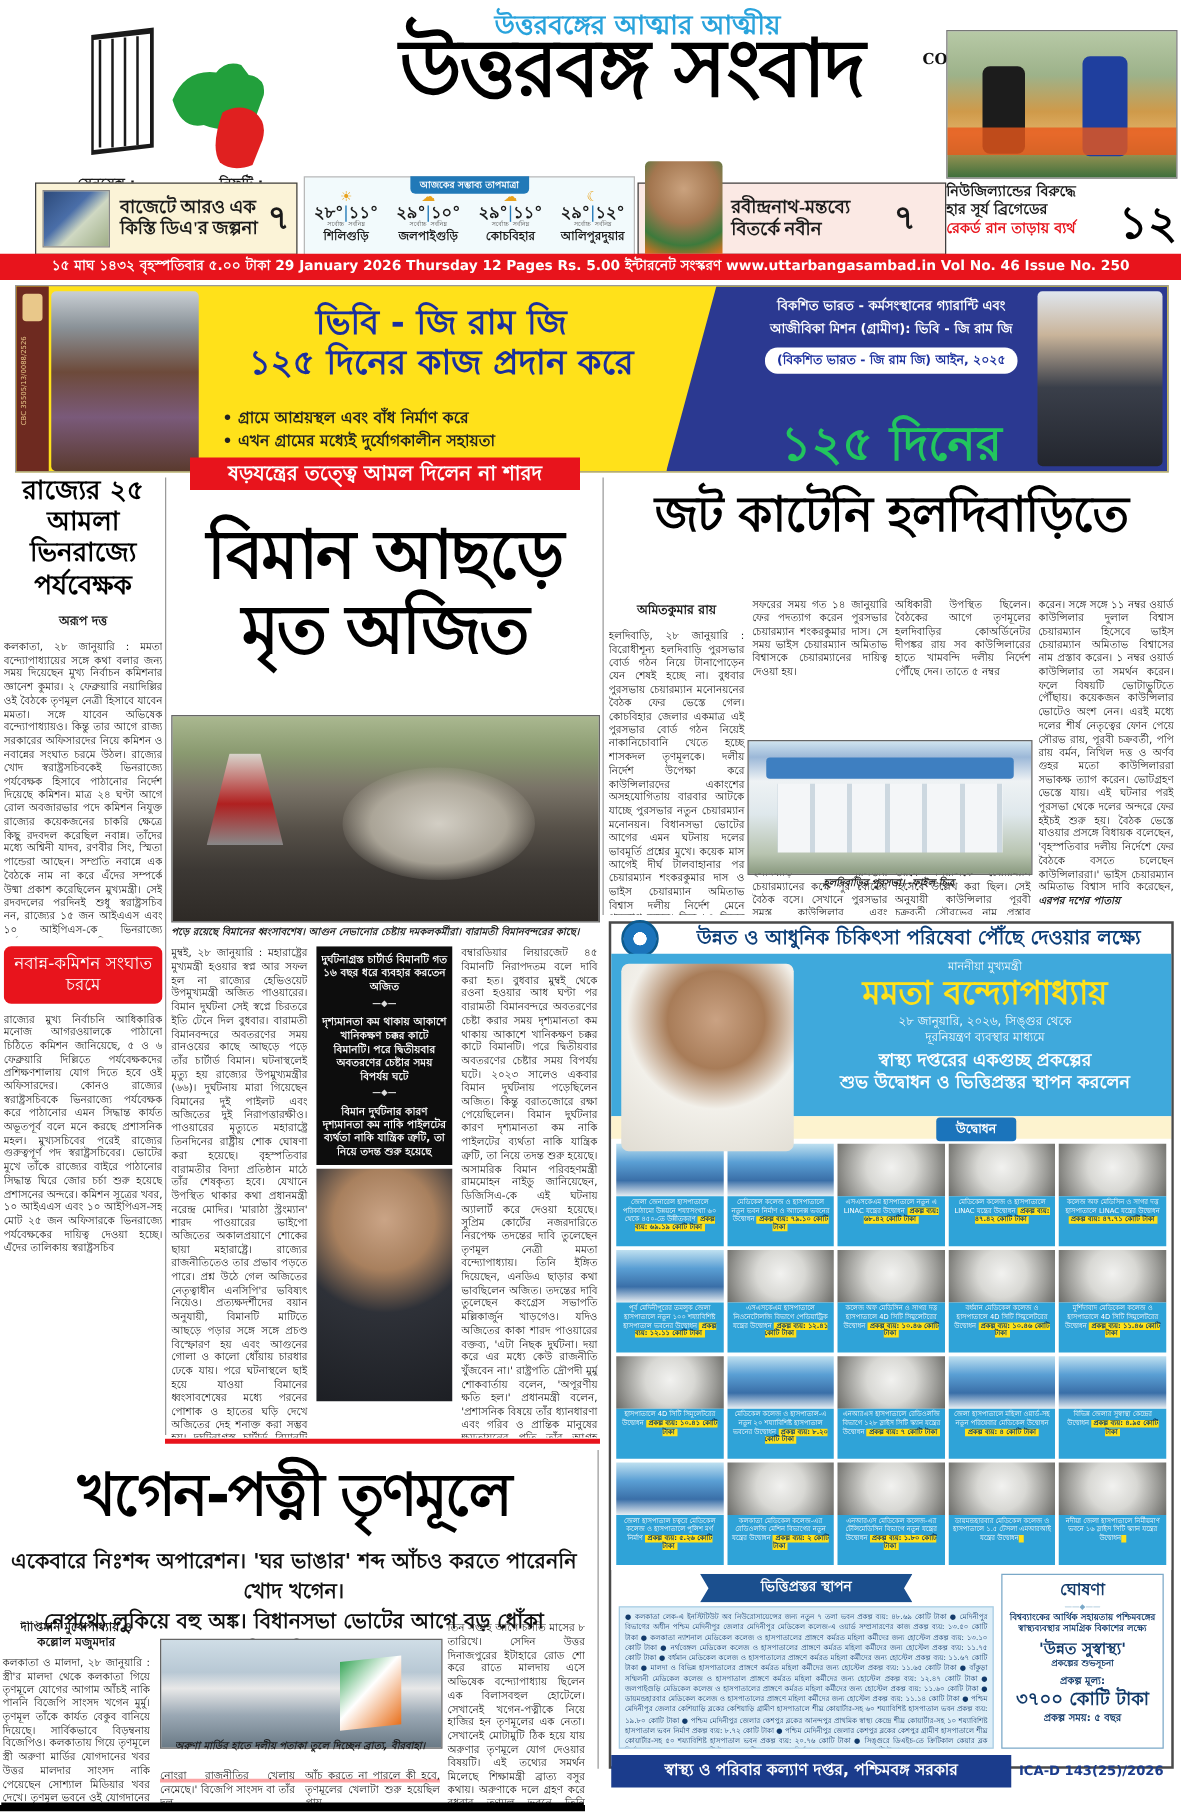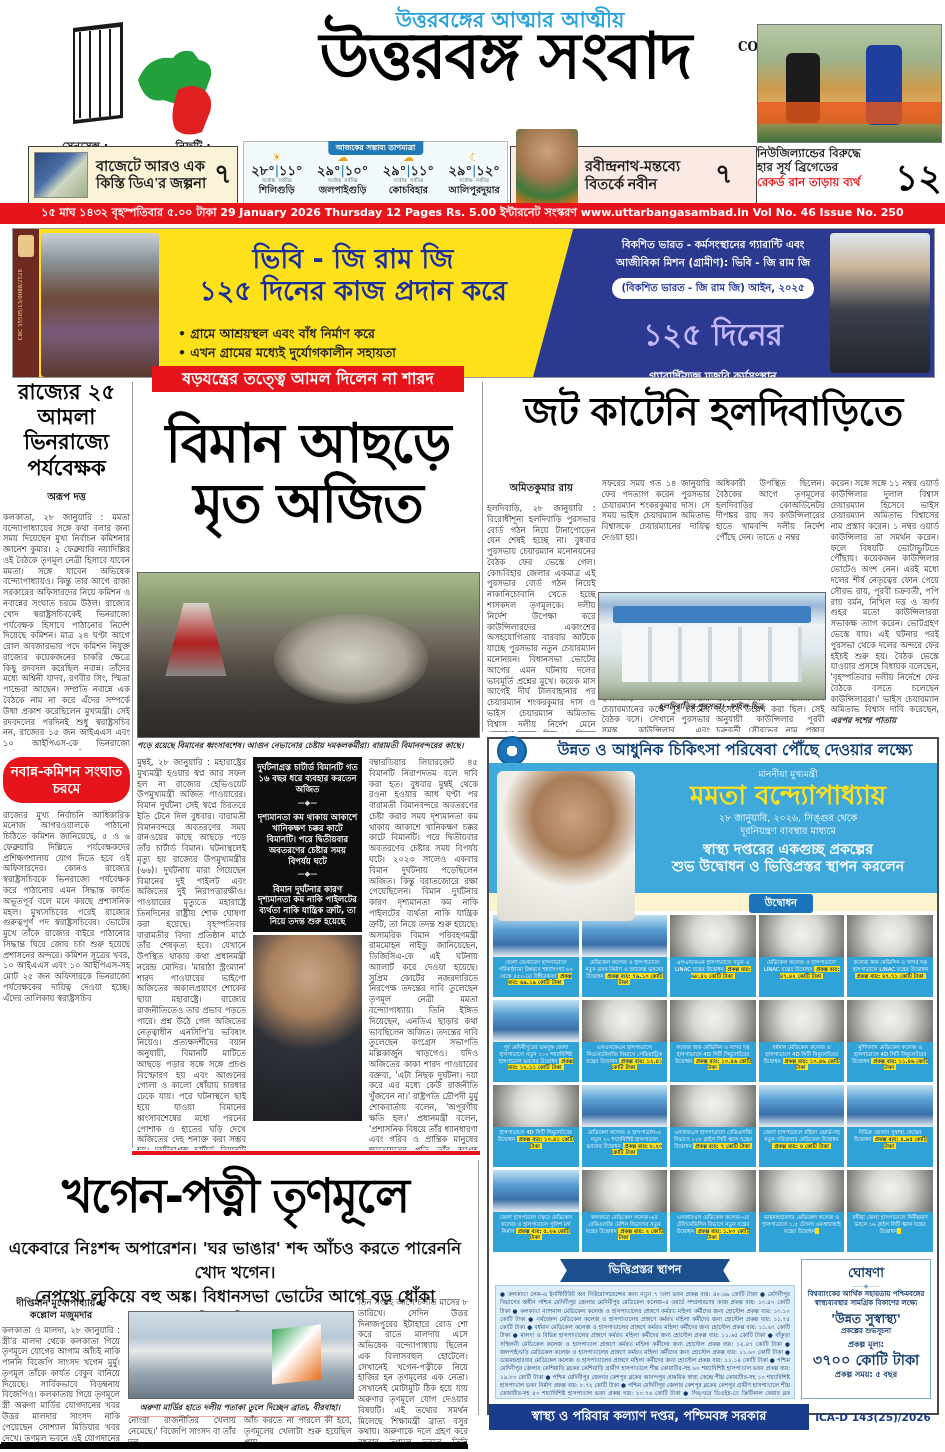--- a/index.html
+++ b/index.html
@@ -61,36 +61,36 @@
   .banner-head{position:absolute;left:160px;top:14px;width:360px;color:#1b2f9e;font-weight:900;text-align:center;line-height:1.2;}
   .banner-head .l1{font-size:27px;}
   .banner-head .l2{font-size:27px;}
   .banner-bullets{position:absolute;left:165px;top:96px;width:350px;font-size:12.5px;font-weight:bold;color:#222;line-height:1.5;}
   .banner-right{position:absolute;left:520px;top:0;width:401px;height:100%;background:#2b3991;
      clip-path:polygon(10% 0,100% 0,100% 100%,0 100%);color:#fff;text-align:center;}
   .banner-right .inner{margin-left:60px;width:240px;}
   .br-l1{font-size:10.5px;font-weight:bold;margin-top:8px;}
   .br-pill{display:inline-block;background:#fff;color:#1b2f9e;font-size:10px;font-weight:900;
      padding:2px 10px;border-radius:10px;margin-top:6px;}
-  .br-big{font-size:30px;font-weight:900;color:#c4b5fd;margin-top:12px;}
+  .br-big{font-size:38px;font-weight:900;color:#22c55e;margin-top:26px;}
   .br-sub{font-size:11px;font-weight:bold;margin-top:6px;}
   .modi-img{position:absolute;right:4px;top:4px;width:100px;height:140px;
      background:linear-gradient(180deg,#dfe6ee 0%,#c9b49a 25%,#3a3f4a 55%,#23262e 100%);border-radius:4px;}
 
   
   .hl{font-weight:900;color:#000;}
   .byline{font-weight:bold;text-align:center;}
   .body-txt{font-size:8.3px;line-height:1.3;color:#1c1c1c;}
   .cont{font-weight:bold;font-style:italic;text-align:right;font-size:8.3px;}
 
   .left-col{left:3px;top:380px;width:127px;height:772px;}
   .left-col .hl{font-size:21px;line-height:1.2;text-align:center;}
   .left-col .byline{font-size:10px;margin:8px 0 6px;}
-  .redbox{background:#e8141c;color:#fff;font-weight:700;font-size:13.5px;text-align:center;
-     border-radius:19px;padding:6px 2px;line-height:1.25;margin:7px 0;}
+  .redbox{background:#e8141c;color:#fff;font-weight:400;font-size:13.5px;text-align:center;
+     border-radius:6px;padding:6px 2px;line-height:1.25;margin:7px 0;}
 
   .kicker{left:152px;top:366px;width:312px;height:26px;background:#e8141c;color:#fff;font-weight:900;
      font-size:16px;display:flex;align-items:center;justify-content:center;}
   .main-hl{left:137px;top:414px;width:341px;text-align:center;font-weight:900;font-size:54px;line-height:1.12;color:#000;letter-spacing:-2px;}
   .crash-photo{left:137px;top:572px;width:341px;height:164px;border:1px solid #666;
      background:linear-gradient(180deg,#aab890 0%,#8a9a70 18%,#7a7468 35%,#565048 55%,#3c3834 75%,#2e2a26 100%);}
   .crash-photo .smoke{position:absolute;left:40%;top:25%;width:45%;height:55%;background:
      radial-gradient(ellipse at center,#e8e4da 0%,#b8b2a4 50%,transparent 75%);opacity:.85;border-radius:50%;}
   .crash-photo .tail{position:absolute;left:8%;top:18%;width:18%;height:45%;background:
      linear-gradient(180deg,#d8d4cc 0%,#b02020 55%,#888 100%);clip-path:polygon(30% 0,70% 0,100% 100%,0 100%);}
@@ -163,21 +163,21 @@
   
   .bot-hl{left:0;top:1160px;width:470px;text-align:center;font-weight:900;font-size:47px;letter-spacing:-2px;color:#000;}
   .bot-sub{left:2px;top:1237px;width:466px;text-align:center;font-weight:bold;font-size:16.5px;line-height:1.45;color:#111;}
   .bot-cols{left:2px;top:1297px;width:466px;height:148px;}
   .bot-c1{position:absolute;left:0;top:0;width:118px;height:148px;overflow:hidden;}
   .bot-c1 .byline{font-size:9.5px;line-height:1.25;margin-bottom:4px;}
   .khagen-photo{position:absolute;left:126px;top:14px;width:224px;height:86px;border:1px solid #666;background:
      linear-gradient(180deg,#cfdde6 0%,#b8c8d4 30%,#e8e8e8 45%,#9aa8b4 70%,#6a7a86 100%);}
   .khagen-photo .flag{position:absolute;right:14%;top:18%;width:22%;height:64%;background:
      linear-gradient(135deg,#3aa85a 0%,#ffffff 45%,#e8701c 100%);transform:skewY(-6deg);}
-  .cap-khagen{position:absolute;left:126px;top:104px;width:224px;text-align:center;border-bottom:1px solid #fca5a5;padding-bottom:2px;}
+  .cap-khagen{position:absolute;left:126px;top:93px;width:224px;text-align:center;border-bottom:3px solid #fca5a5;padding-bottom:20px;}
   .bot-mini{position:absolute;left:126px;top:118px;width:224px;display:flex;gap:8px;}
   .bot-mini div{flex:1;overflow:hidden;height:30px;}
   .bot-c3{position:absolute;left:356px;top:0;width:110px;height:148px;overflow:hidden;}
   .bot-rule{left:0;top:1444px;width:468px;height:4px;background:#000;border-top:1px solid #000;box-shadow:0 -3px 0 -1px #000;}
 </style>
 </head>
 <body>
 
 <div id="page">
 

